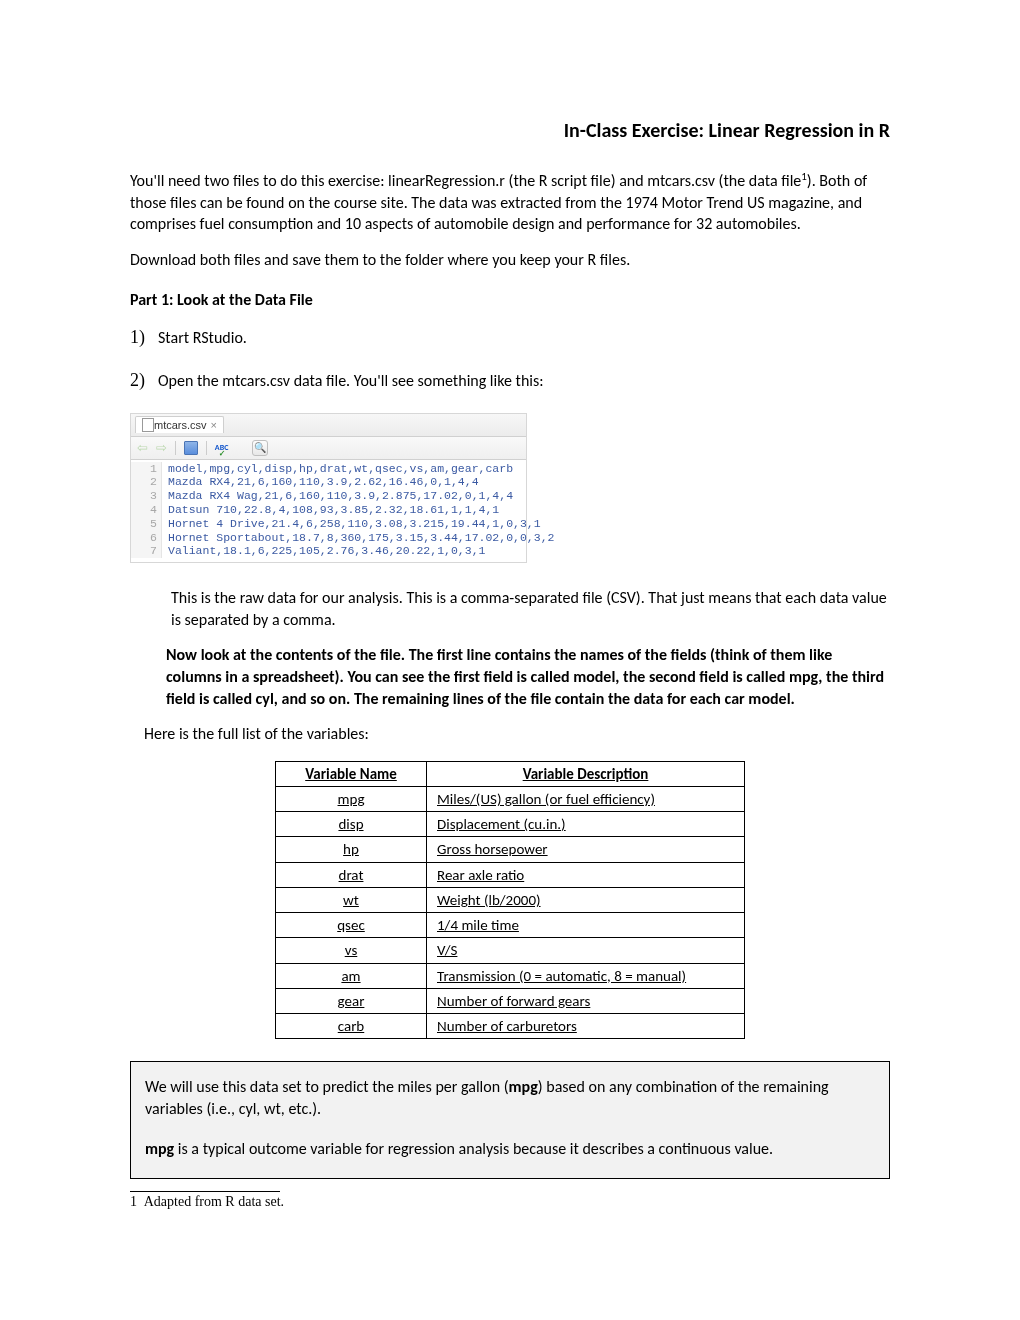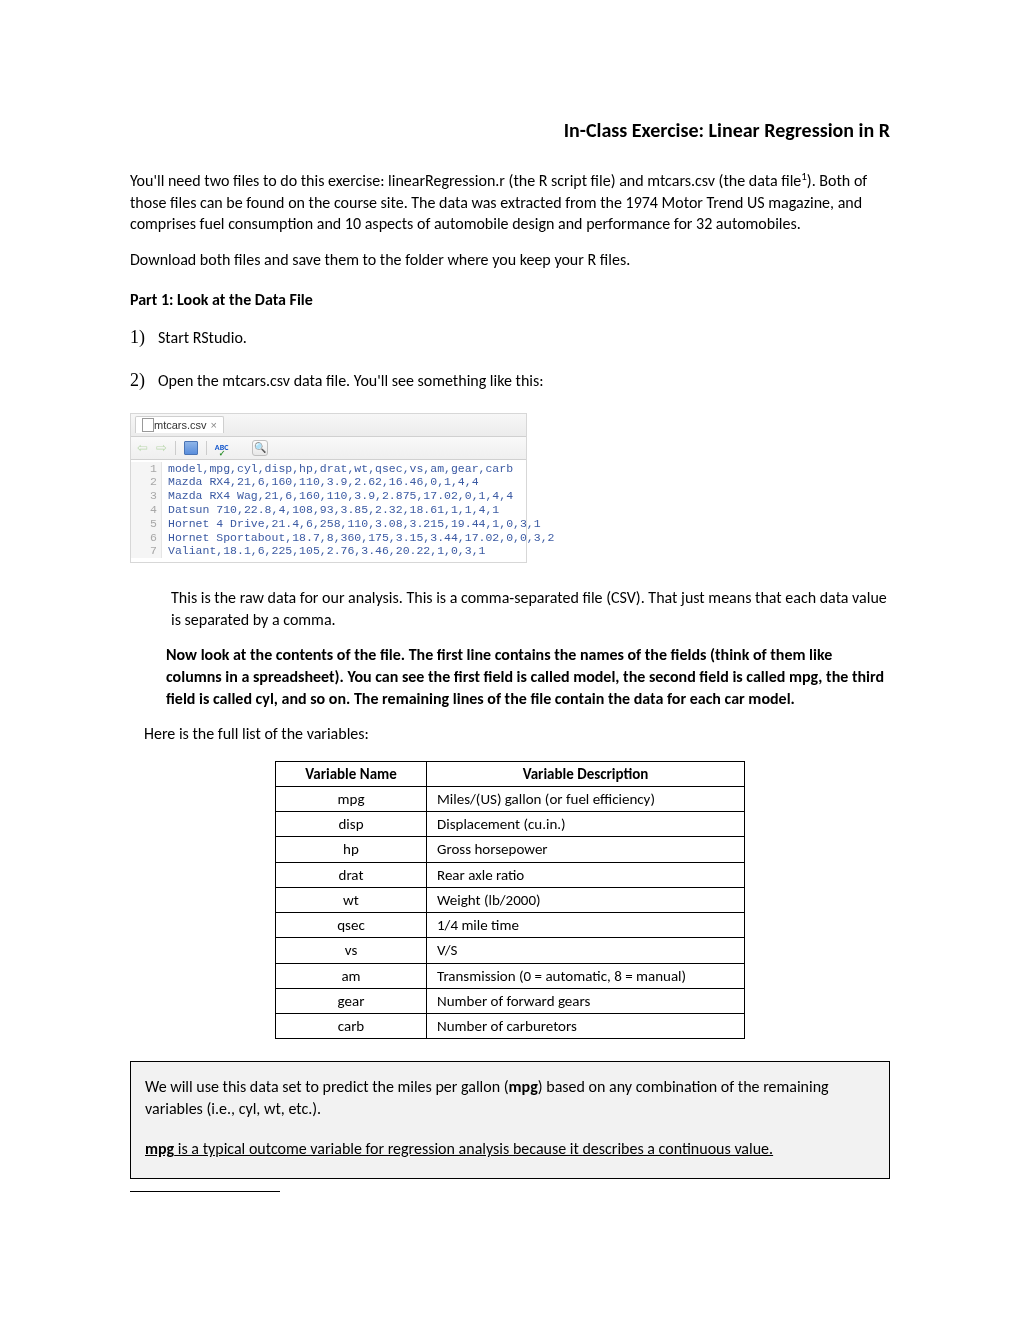--- a/index.html
+++ b/index.html
@@ -126,20 +126,21 @@
     flex:0 0 26px;
   }
   .rs-code .codeline { padding-left:6px; }
 
   
   table.vars {
     border-collapse: collapse;
     margin: 16px auto 22px auto;
     width: 470px;
     font-size: 15px;
+    text-decoration: underline;
   }
   table.vars th, table.vars td {
     border: 1px solid #000;
     padding: 2px 10px;
     line-height:1.35;
   }
   table.vars th { font-weight:700; }
   table.vars th:first-child, table.vars td:first-child {
     width:130px; text-align:center;
   }
@@ -148,21 +149,21 @@
 
   .callout {
     margin-top: 6px;
     border: 1px solid #000;
     background:#f2f2f2;
     padding: 14px 14px 12px 14px;
     font-size:16px;
     line-height:1.4;
   }
   .callout p { margin:0 0 18px 0; }
-  .callout p:last-child{margin-bottom:7px;text-decoration:underline;}
+  .callout p:last-child{margin-bottom:7px;}
   .footnote-rule {
     border:none; border-top:1px solid #000;
     width:150px; margin:12px 0 2px 0;
   }
   .footnote {
     font-size:14px;
     font-family: "Times New Roman", serif;
   }
   .footnote .fnum{
     font-family: "Times New Roman", serif;
@@ -282,14 +283,17 @@
   <div class="callout">
     <p>
       <span>We will use this data set to predict the miles per gallon (</span><b>mpg</b><span>) based on any combination of the remaining variables (i.e., cyl, wt, etc.).</span>
     </p>
     <p>
       <b>mpg</b><span> is a typical outcome variable for regression analysis because it describes a continuous value.</span>
     </p>
   </div>
 
   <hr class="footnote-rule">
+  <div class="footnote">
+    <span class="fnum">1</span><span> Adapted from R data set.</span>
+  </div>
 
 </div>
 
 </body></html>

